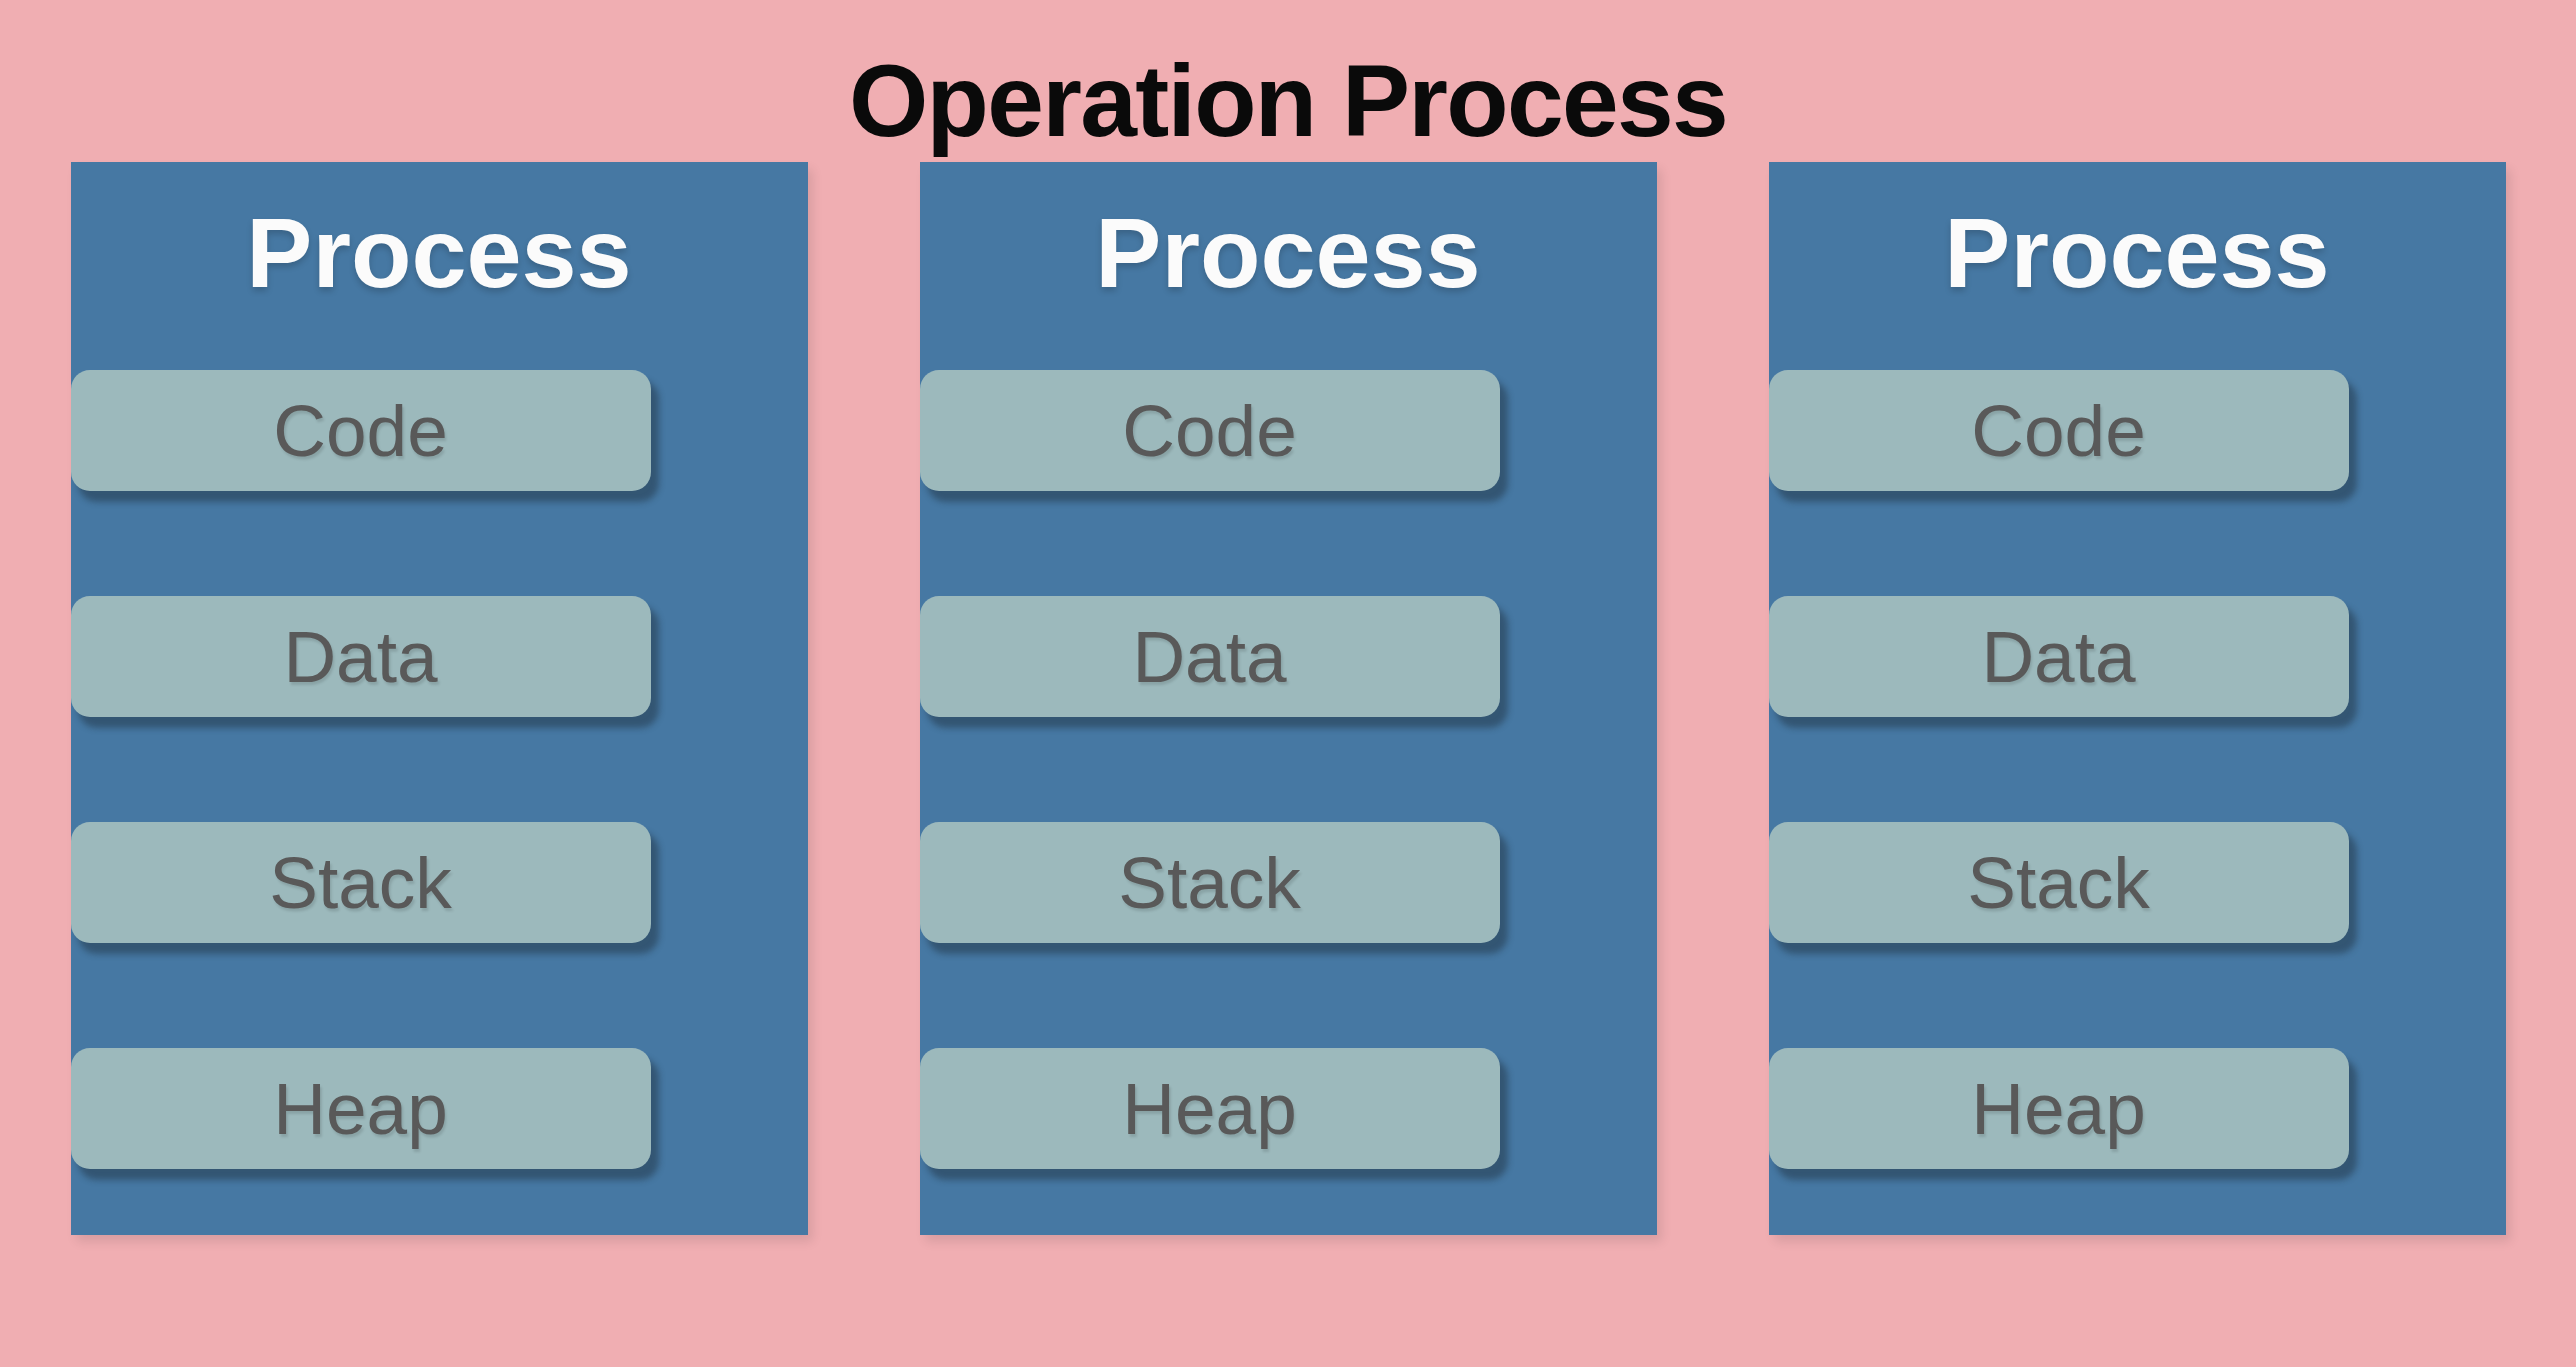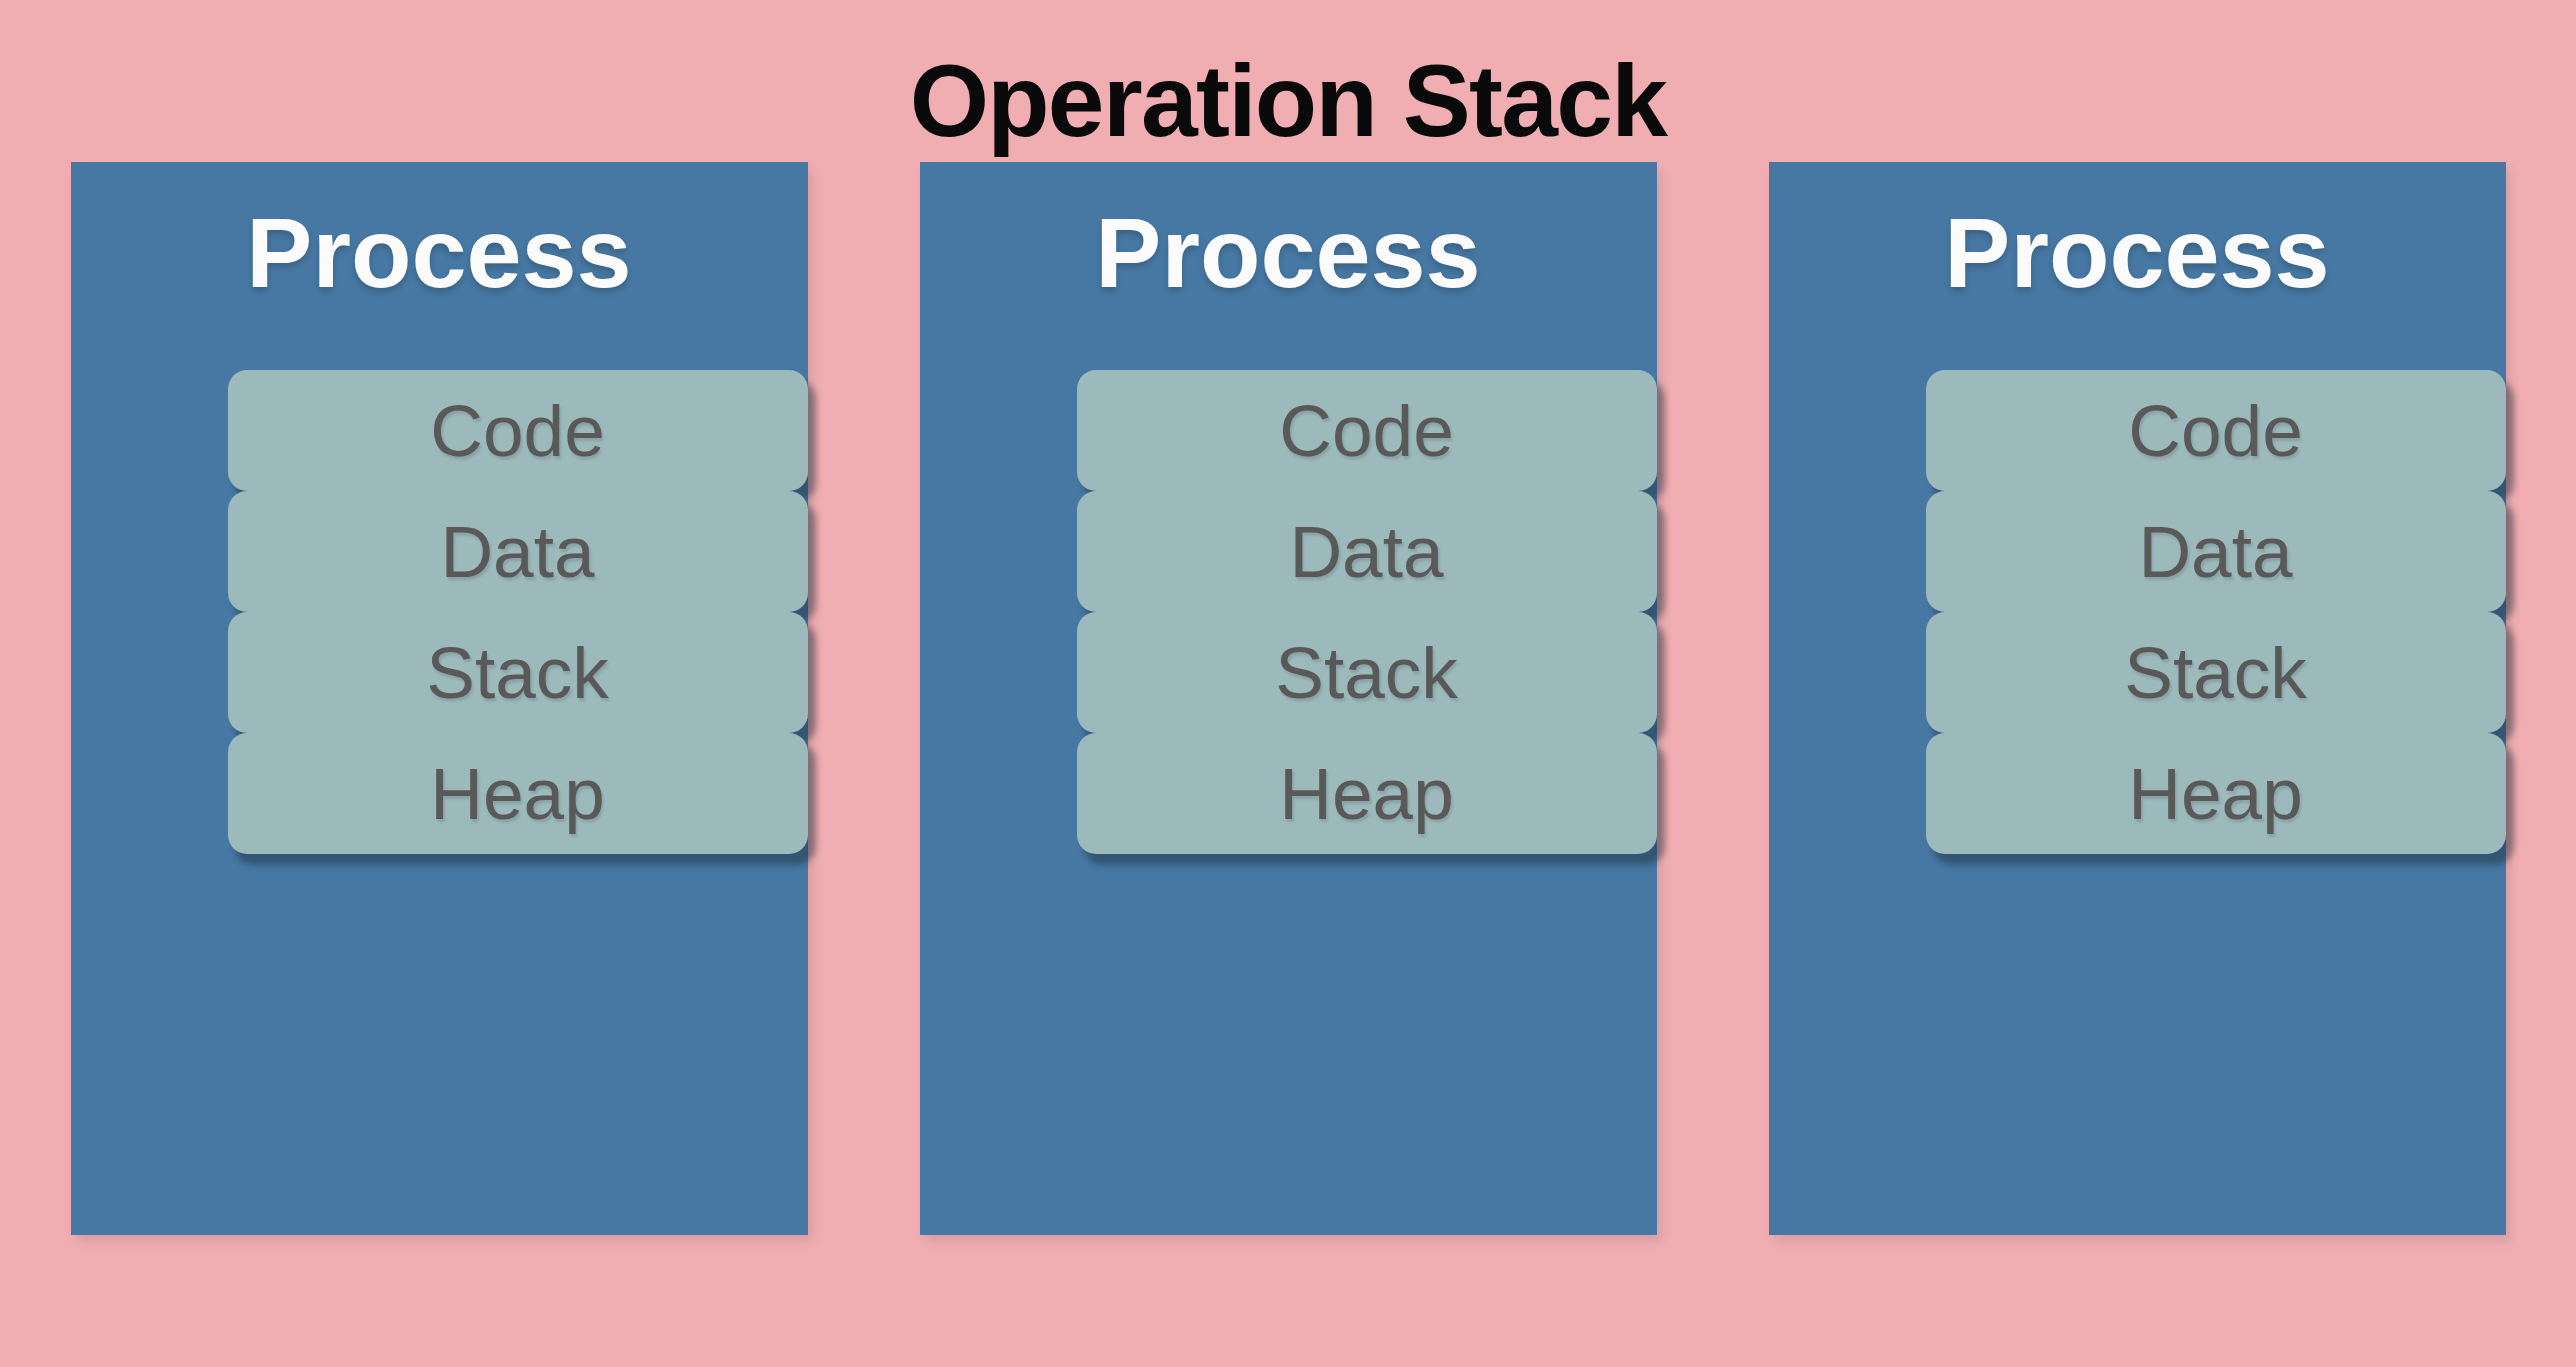--- a/index.html
+++ b/index.html
@@ -41,42 +41,43 @@
     font-weight: 700;
     font-size: 99px;
     line-height: 129px;
     margin-top: 26px;
     margin-bottom: 53px;
     text-shadow: 0 4.3px 6.9px rgba(0, 0, 0, 0.18);
   }
   .segments {
     display: flex;
     flex-direction: column;
-    align-items: flex-end;
+    align-items: flex-start;
+    gap: 105px;
   }
   .segment {
     width: 580px;
     height: 121px;
     background: var(--segment-fill, #9cb9bc);
     border-radius: 19px;
     display: flex;
     align-items: center;
     justify-content: center;
     font-size: 73px;
     color: var(--segment-text, #595959);
     text-shadow: 1.7px 2.6px 2.6px rgba(0, 0, 0, 0.12);
     box-shadow: 7.8px 10.3px 6.9px rgba(28, 44, 58, 0.45);
   }
 </style>
 </head>
 <body>
 
 <div class="canvas">
 
-  <div class="diagram-title">Operation Stack</div>
+  <div class="diagram-title">Operation Process</div>
 
   <div class="process-row">
 
     <div class="process-card">
       <div class="process-title">Process</div>
       <div class="segments">
         <div class="segment">Code</div>
         <div class="segment">Data</div>
         <div class="segment">Stack</div>
         <div class="segment">Heap</div>

